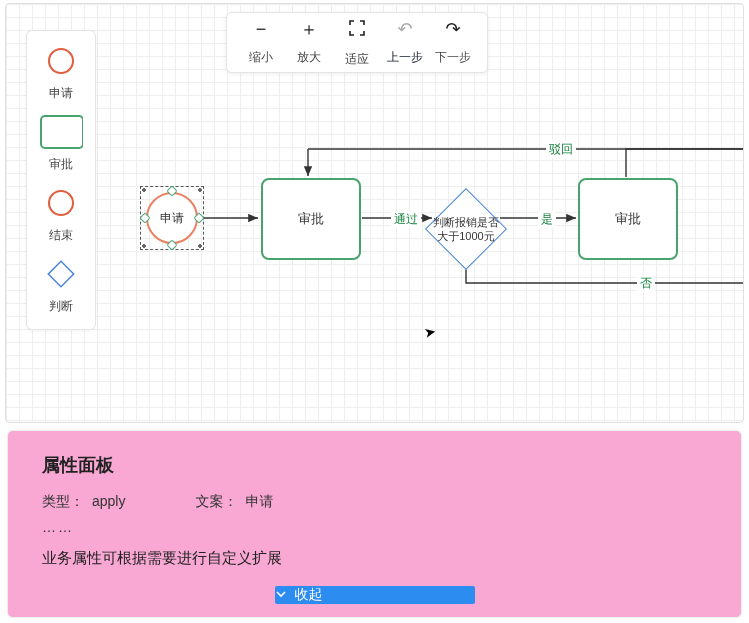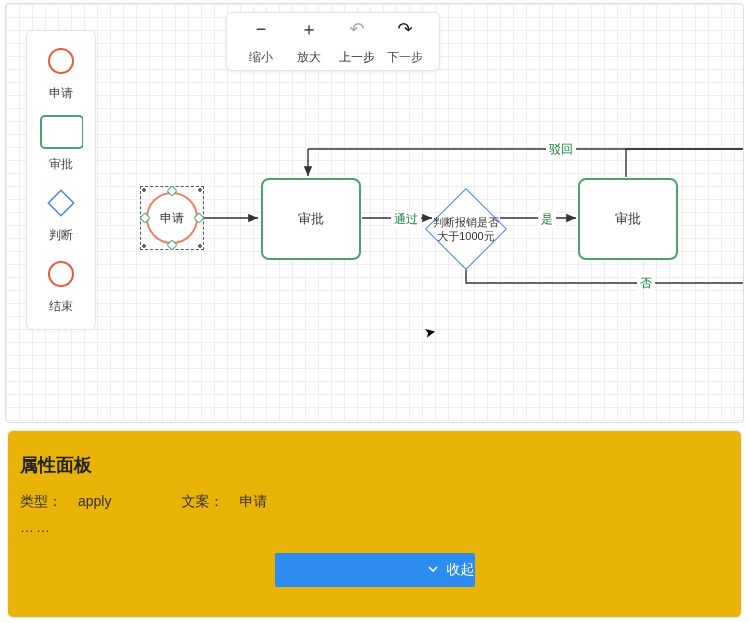--- a/index.html
+++ b/index.html
@@ -150,58 +150,58 @@
     font-size: 12px;
     color: #15803d;
     background: #fff;
     padding: 0 3px;
   }
   
   .prop-panel {
     position: absolute;
     left: 7px; right: 7px; bottom: 5px;
     height: 188px;
-    background: #eab308;
+    background: #f9a8d4;
     border: 1px solid #eee;
     border-radius: 6px;
     box-shadow: 0 -1px 4px rgba(0,0,0,0.04);
-    padding: 22px 12px 14px;
+    padding: 22px 34px 14px;
     display: flex;
     flex-direction: column;
   }
   .prop-title {
     font-size: 18px;
     font-weight: 600;
     color: #222;
     margin-bottom: 16px;
   }
   .prop-row {
     display: flex;
     gap: 70px;
     font-size: 14px;
     color: #333;
   }
-  .prop-field { display: flex; gap: 16px; }
+  .prop-field { display: flex; gap: 8px; }
   .prop-dots { margin-top: 8px; font-size: 14px; color: #333; letter-spacing: 2px;}
   .prop-note {
     margin-top: 14px;
     font-size: 15px;
     font-weight: 500;
     color: #222;
   }
   .collapse-btn {
     align-self: center;
     margin-top: 18px;
     width: 200px; height: 34px;
     background: #2d8cf0;
     color: #fff;
     border-radius: 2px;
     display: flex;
     align-items: center;
-    justify-content: flex-end;
+    justify-content: flex-start;
     font-size: 14px;
     gap: 8px;
     cursor: pointer;
   }
   .cursor-pointer {
     position: absolute;
     left: 418px; top: 320px;
     font-size: 14px;
     color: #000;
     transform: rotate(-12deg);
@@ -216,20 +216,30 @@
   <div class="toolbar">
     <div class="tb-btn">
       <span class="tb-icon">−</span>
       <span class="tb-label">缩小</span>
     </div>
     <div class="tb-btn">
       <span class="tb-icon">＋</span>
       <span class="tb-label">放大</span>
     </div>
     <div class="tb-btn">
+      <span class="tb-icon">
+        <svg width="18" height="18" viewBox="0 0 18 18">
+            <g stroke="#222" stroke-width="1.6" fill="none">
+              <path d="M2 6V2h4M16 6V2h-4M2 12v4h4M16 12v4h-4"></path>
+            </g>
+          </svg>
+      </span>
+      <span class="tb-label">适应</span>
+    </div>
+    <div class="tb-btn">
       <span class="tb-icon gray">↶</span>
       <span class="tb-label gray">上一步</span>
     </div>
     <div class="tb-btn">
       <span class="tb-icon">↷</span>
       <span class="tb-label">下一步</span>
     </div>
   </div>
 
   <div class="palette">
@@ -244,33 +254,33 @@
     <div class="palette-item">
       <div class="palette-shape">
         <svg width="46" height="36">
             <rect x="2" y="2" width="42" height="32" rx="4" fill="none" stroke="#49a36d" stroke-width="2"></rect>
           </svg>
       </div>
       <span class="palette-label">审批</span>
     </div>
     <div class="palette-item">
       <div class="palette-shape">
+        <svg width="28" height="28">
+            <circle cx="14" cy="14" r="12" fill="none" stroke="#e25d3d" stroke-width="2"></circle>
+          </svg>
+      </div>
+      <span class="palette-label">结束</span>
+    </div>
+    <div class="palette-item">
+      <div class="palette-shape">
         <svg width="34" height="34">
             <rect x="8" y="8" width="18" height="18" fill="none" stroke="#4a86d8" stroke-width="1.5" transform="rotate(45 17 17)"></rect>
           </svg>
       </div>
       <span class="palette-label">判断</span>
-    </div>
-    <div class="palette-item">
-      <div class="palette-shape">
-        <svg width="28" height="28">
-            <circle cx="14" cy="14" r="12" fill="none" stroke="#e25d3d" stroke-width="2"></circle>
-          </svg>
-      </div>
-      <span class="palette-label">结束</span>
     </div>
   </div>
 
   <svg style="position:absolute;inset:0;width:100%;height:100%;">
     <defs>
       <marker id="arrow" markerWidth="8" markerHeight="8" refX="7" refY="3" orient="auto">
         <path d="M0,0 L7,3 L0,6 Z" fill="#333"></path>
       </marker>
     </defs>
 
@@ -333,20 +343,21 @@
     <div class="prop-field">
       <span>类型：</span>
       <span>apply</span>
     </div>
     <div class="prop-field">
       <span>文案：</span>
       <span>申请</span>
     </div>
   </div>
   <div class="prop-dots">……</div>
+  <div class="prop-note">业务属性可根据需要进行自定义扩展</div>
   <div class="collapse-btn">
     <span>
       <svg width="12" height="12" viewBox="0 0 12 12">
           <path d="M2 4l4 4 4-4" fill="none" stroke="#fff" stroke-width="1.6"></path>
         </svg>
     </span>
     <span>收起</span>
   </div>
 </div>
 

